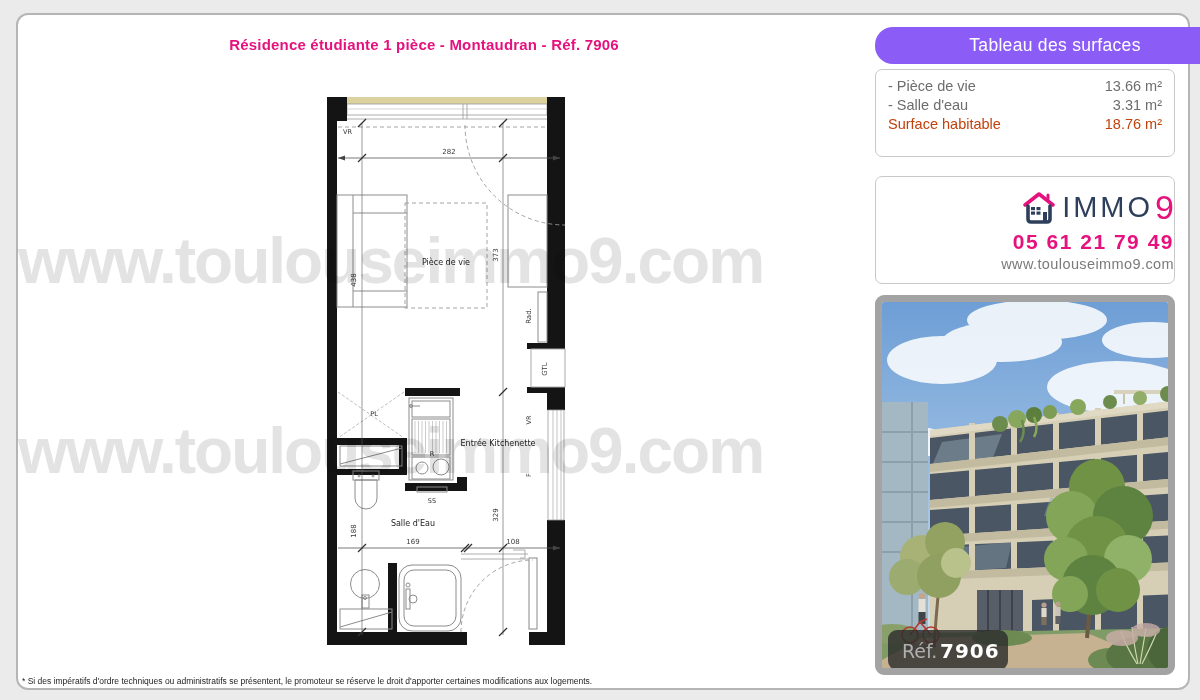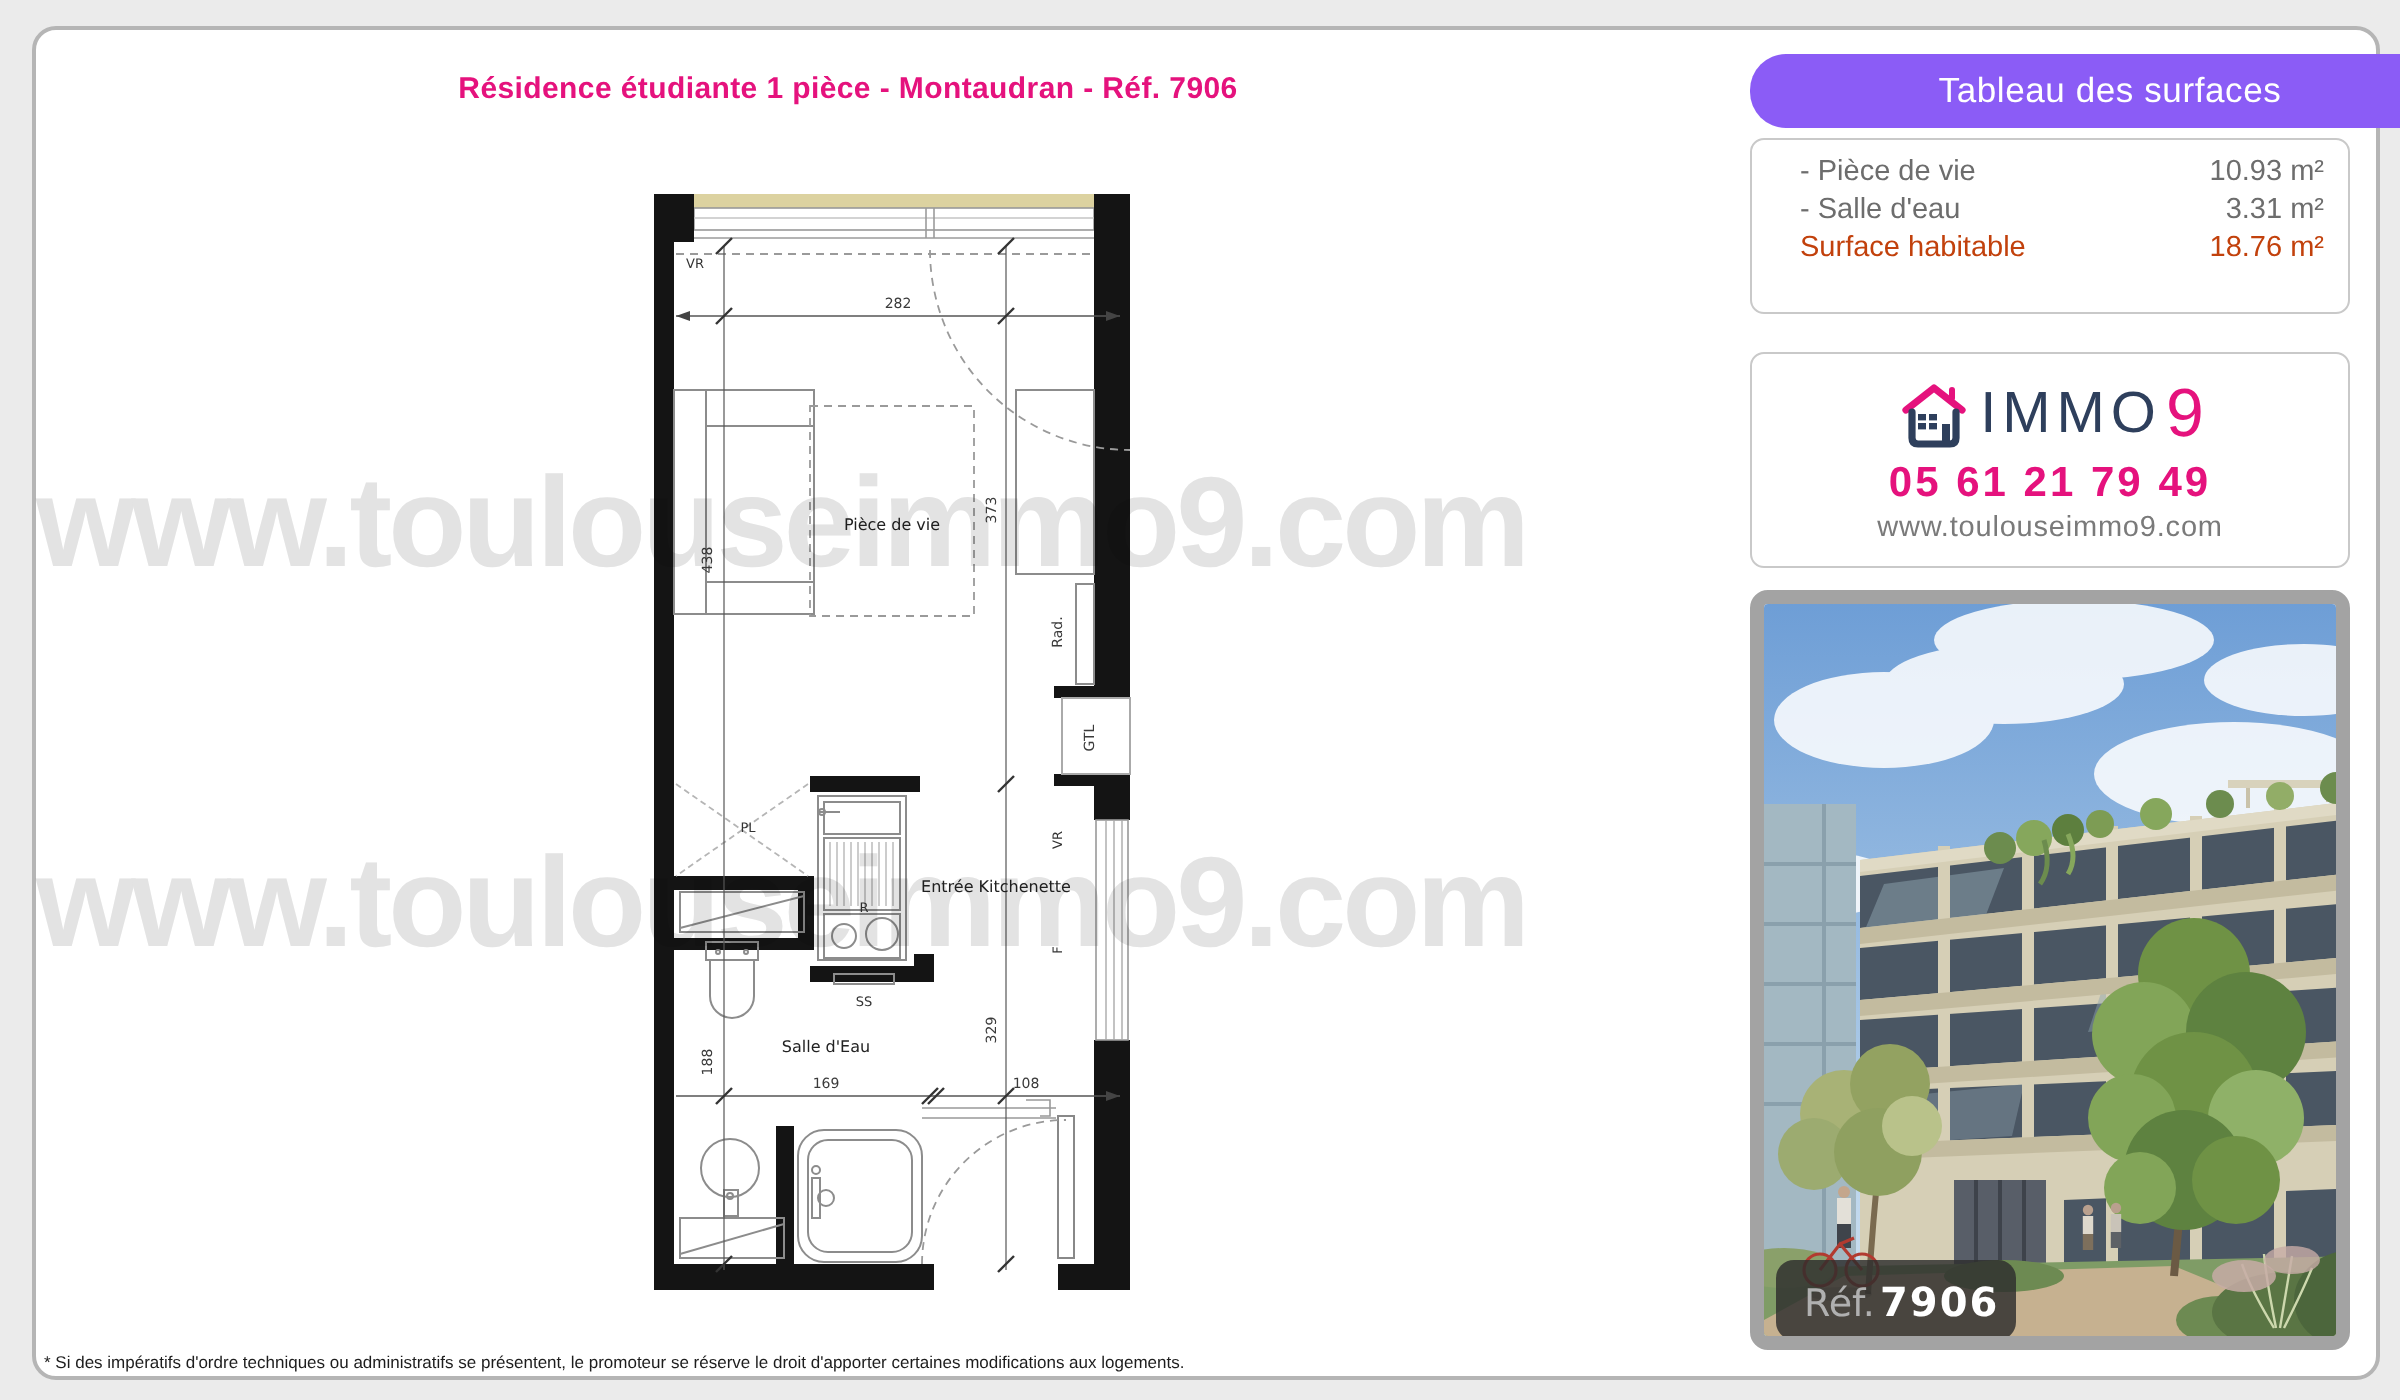--- a/index.html
+++ b/index.html
@@ -27,28 +27,28 @@
     position:absolute;left:22px;top:663px;font-size:8.5px;color:#1d1d1d;z-index:7;margin-top:13px;
   }
   
   .surf-header{
     position:absolute;left:875px;top:27px;width:360px;height:37px;
     background:#8b5cf6;border-radius:18px;color:#fff;font-size:17.5px;
     display:flex;align-items:center;justify-content:center;z-index:4;letter-spacing:.3px;
   }
   .surf-box{
     position:absolute;left:875px;top:69px;width:300px;height:88px;box-sizing:border-box;
-    border:1px solid #c9c9c9;border-radius:7px;background:#fff;padding:7px 12px 0 24px;z-index:4;
+    border:1px solid #c9c9c9;border-radius:7px;background:#fff;padding:7px 12px 0 12px;z-index:4;
   }
   .surf-row{display:flex;justify-content:space-between;font-size:14.5px;color:#6d6d6d;line-height:18.5px;}
   .surf-row.total{font-weight:normal;color:#c2410c;margin-top:1px;}
   .agency-box{
     position:absolute;left:875px;top:176px;width:300px;height:108px;box-sizing:border-box;
     border:1px solid #c9c9c9;border-radius:7px;background:#fff;z-index:4;
-    display:flex;flex-direction:column;align-items:center;justify-content:center;gap:2px;
+    display:flex;flex-direction:column;align-items:flex-end;justify-content:center;gap:2px;
   }
   .brand-row{display:flex;align-items:center;gap:4px;}
   .brand-immo{font-size:29px;color:#2e3f5c;letter-spacing:3px;font-weight:400;}
   .brand-nine{font-size:34px;color:#e5127d;font-weight:400;margin-left:-2px;}
   .agency-phone{font-size:21px;font-weight:bold;color:#e5127d;letter-spacing:1.5px;margin-top:1px;}
   .agency-url{font-size:14.5px;color:#7a7a7a;letter-spacing:.4px;}
   .photo-wrap{
     position:absolute;left:875px;top:295px;width:300px;height:380px;
     border-radius:9px;overflow:hidden;z-index:4;border:7px solid #a3a3a3;box-sizing:border-box;
   }
@@ -224,21 +224,21 @@
     <text class="pl-dim" x="188" y="449" text-anchor="middle">108</text>
   </g>
 </svg>
 </div>
 
 <div class="surf-header">Tableau des surfaces</div>
 
 <div class="surf-box">
   <div class="surf-row">
     <span>- Pièce de vie</span>
-    <span>10.93 m²</span>
+    <span>13.66 m²</span>
   </div>
   <div class="surf-row">
     <span>- Salle d'eau</span>
     <span>3.31 m²</span>
   </div>
   <div class="surf-row total">
     <span>Surface habitable</span>
     <span>18.76 m²</span>
   </div>
 </div>

